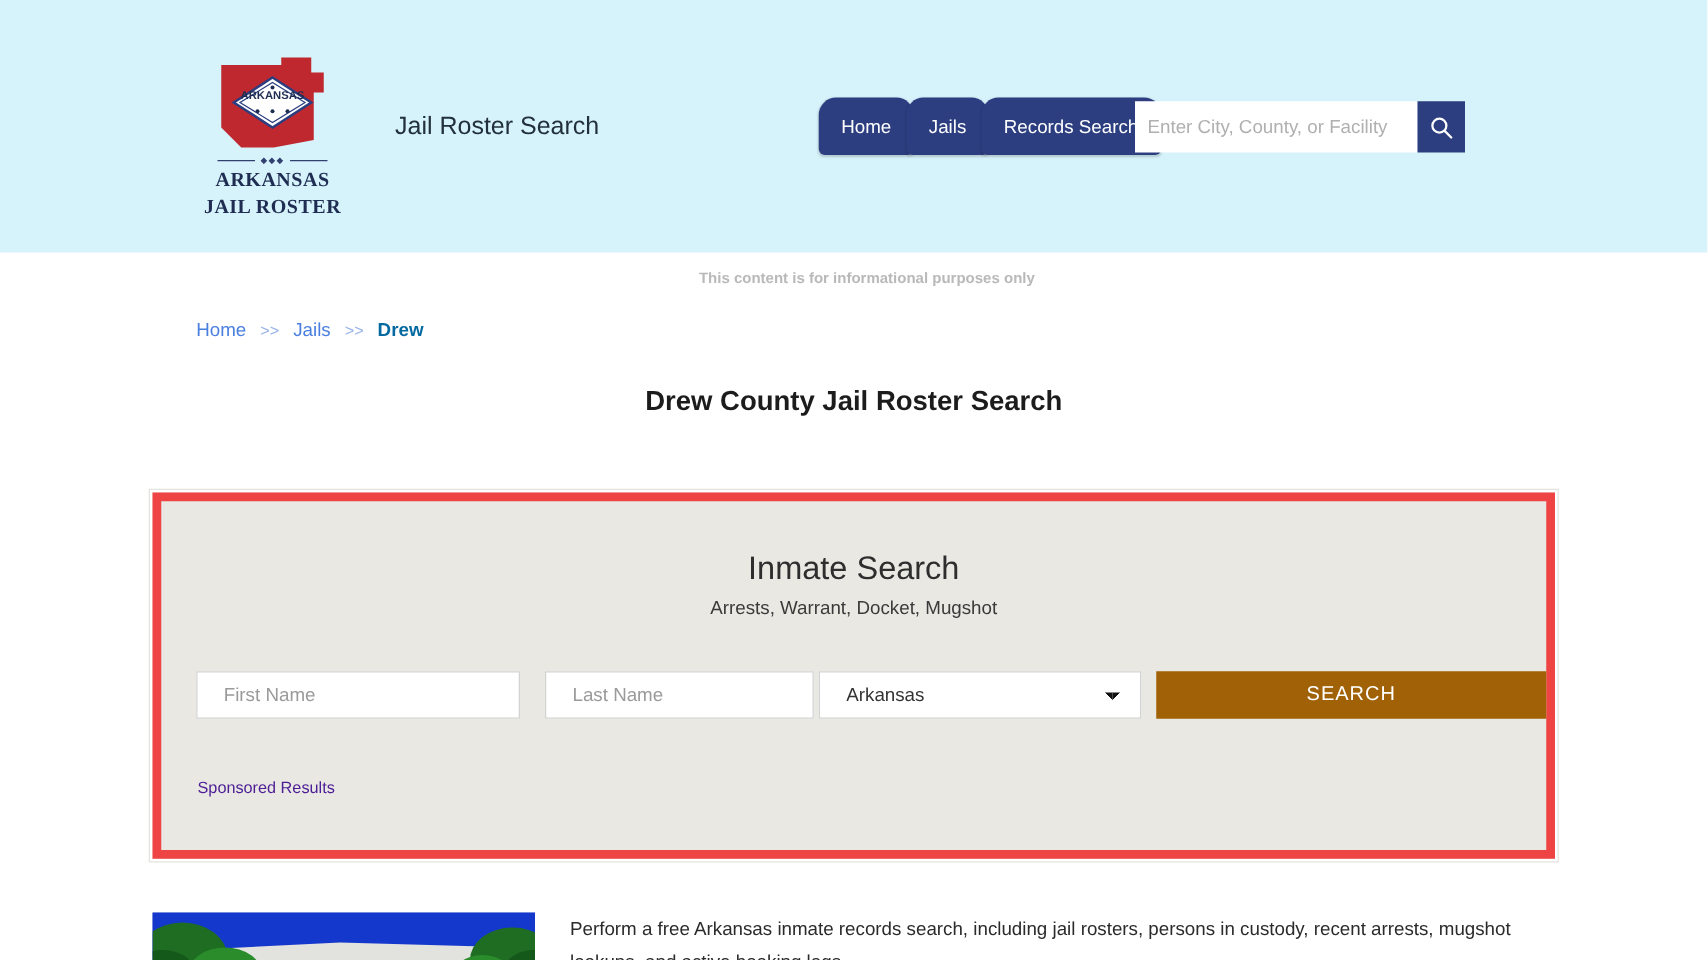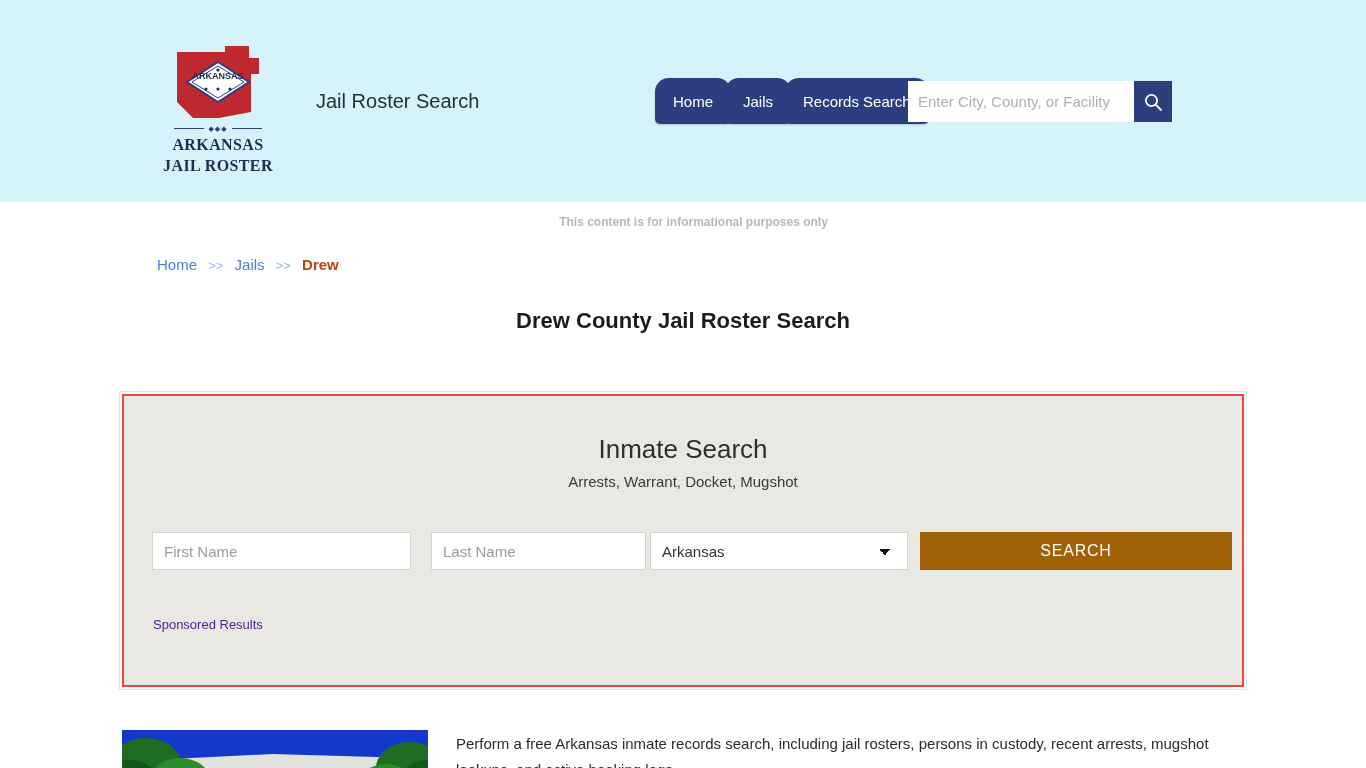--- a/index.html
+++ b/index.html
@@ -112,41 +112,41 @@
 
   
   .breadcrumb {
     position: absolute;
     left: 157px; top: 256px;
     font-size: 15px;
     color: #555;
   }
   .breadcrumb a { color: #4a7fe0; text-decoration: none; }
   .breadcrumb .sep { color: #9ab3e8; margin: 0 7px; font-size: 13px; }
-  .breadcrumb .current { color: #c2410c; font-weight: bold; }
+  .breadcrumb .current { color: #0369a1; font-weight: bold; }
 
   
   .page-title {
     position: absolute;
     left: 0; top: 308px;
     width: 1366px;
     text-align: center;
     font-size: 22px;
     font-weight: bold;
     color: #1c1c1c;
   }
 
   
   .search-panel {
     position: absolute;
     left: 122px; top: 394px;
     width: 1122px;
     height: 293px;
     background: #e9e8e3;
-    border: 2px solid #ef4444;
+    border: 7px solid #ef4444;
     outline: 1px solid #e3e3e0;
     outline-offset: 2px;
   }
   .panel-title {
     text-align: center;
     font-size: 26px;
     color: #2e2e2e;
     padding-top: 38px;
     font-weight: normal;
   }
@@ -161,21 +161,21 @@
     left: 28px; top: 136px;
     display: flex;
     align-items: center;
   }
   .fld {
     height: 38px;
     background: #ffffff;
     border: 1px solid #d3d3d3;
     font-size: 15px;
     color: #333;
-    padding: 0 11px;
+    padding: 0 21px;
     outline: none;
     font-family: "Liberation Sans", sans-serif;
   }
   .fld::placeholder { color: #9a9a9a; }
   .fld-first { width: 259px; margin-right: 20px; }
   .fld-last  { width: 215px; margin-right: 4px; }
   .fld-state {
     width: 258px;
     margin-right: 12px;
     background: #ffffff;

